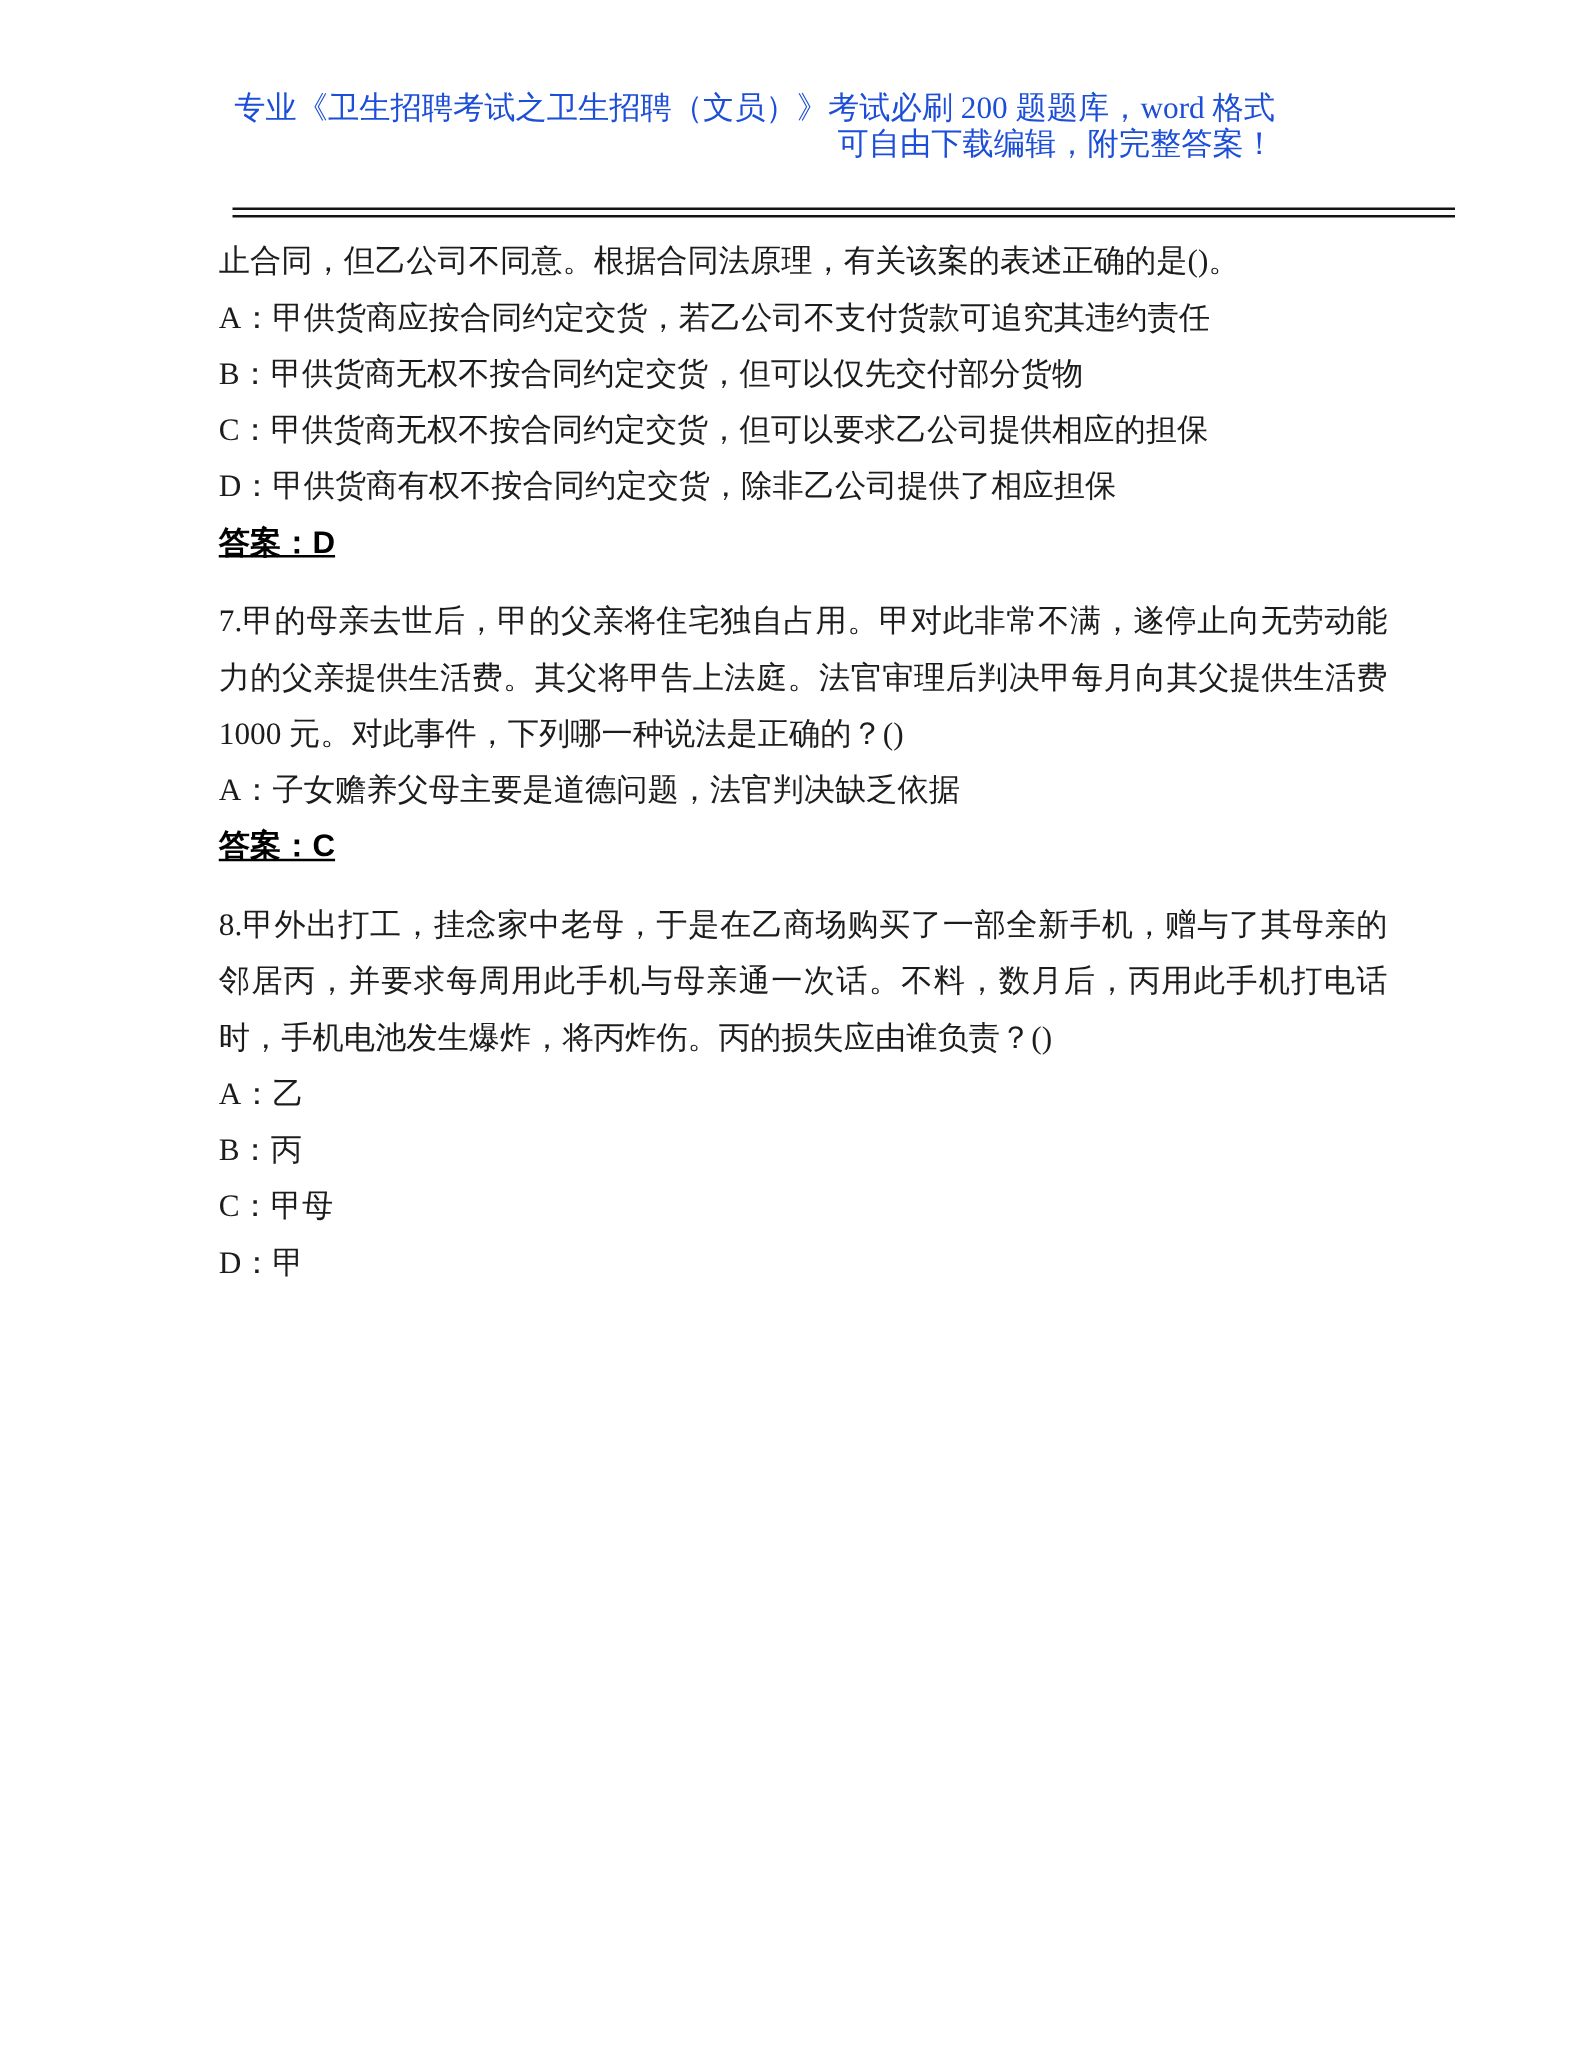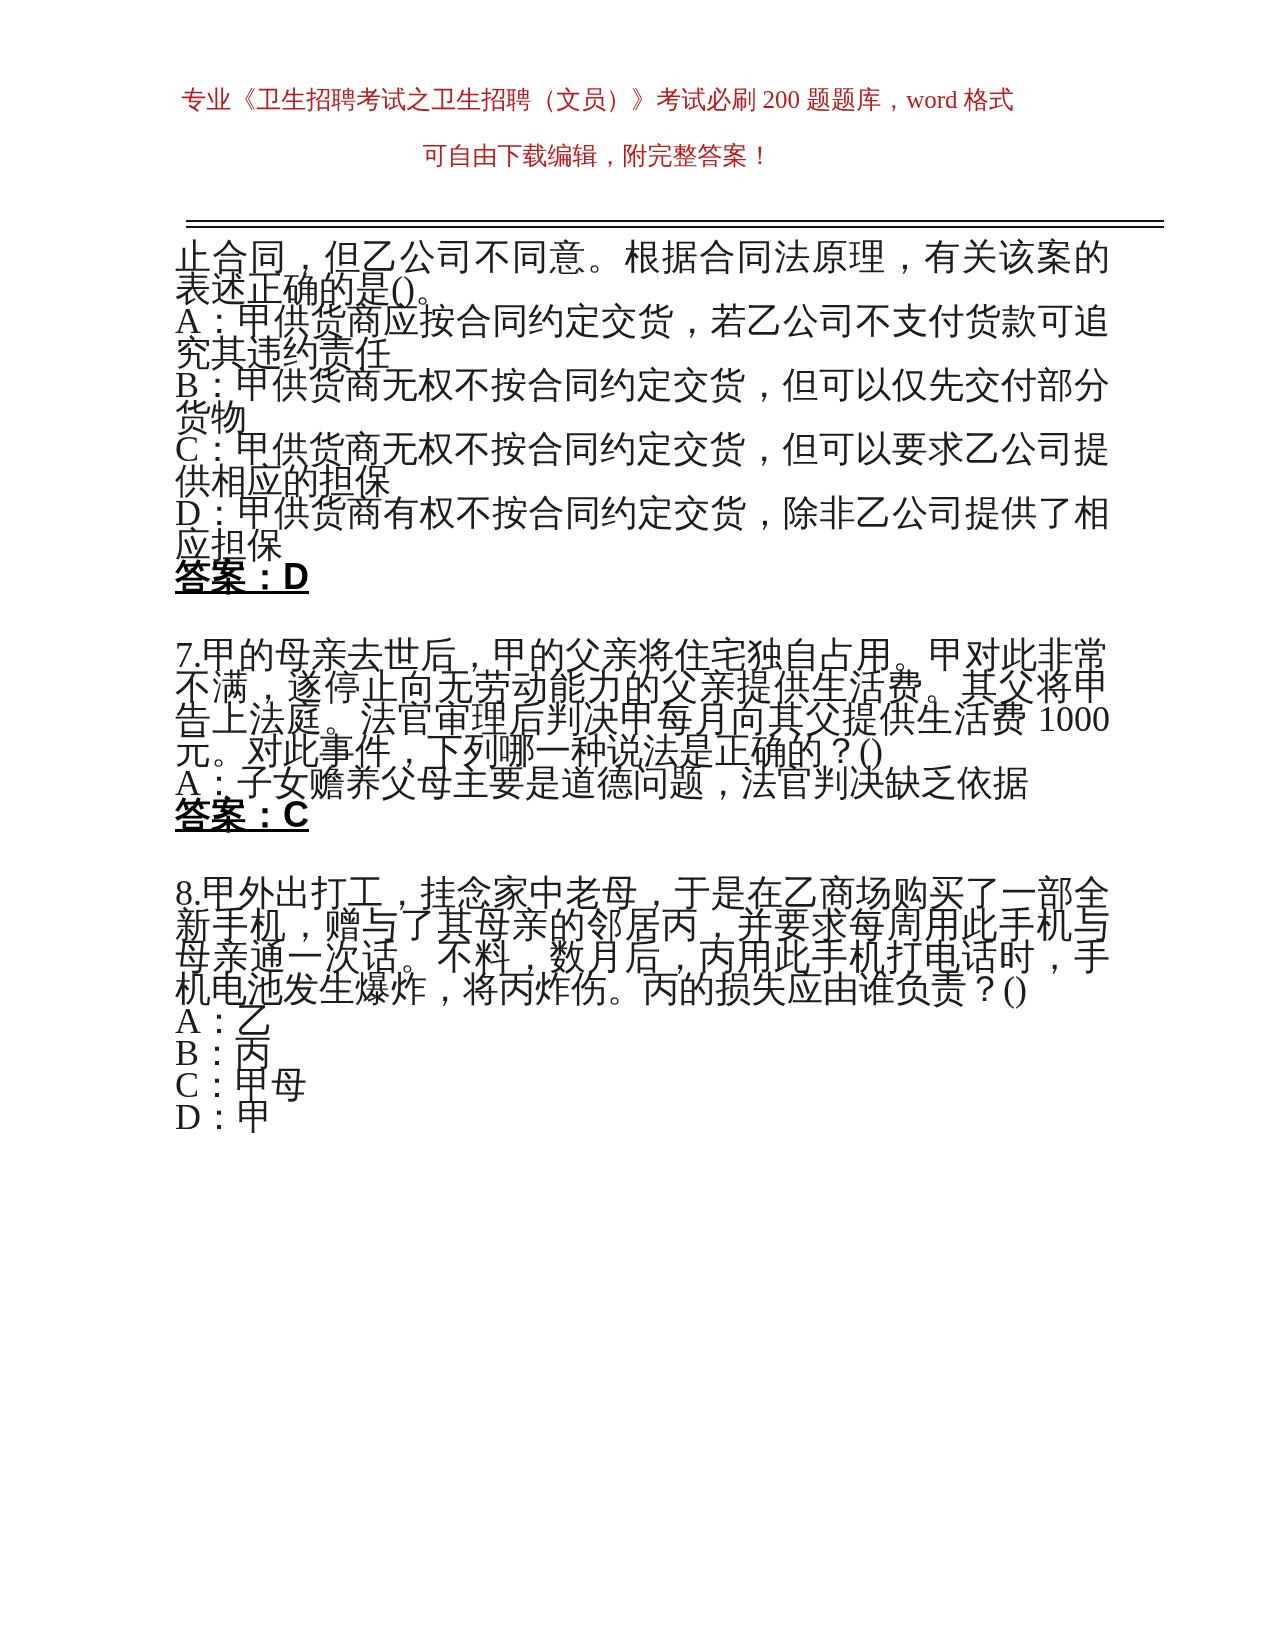--- a/index.html
+++ b/index.html
@@ -18,46 +18,46 @@
     width: 1275px;
     height: 1650px;
     padding: 72px 0 0 175px;
     overflow: hidden;
     background: #ffffff;
   }
   .doc-header {
     width: 845px;
     margin: 0;
     font-size: 25px;
-    line-height: 56px;
-    text-align: center;
-    color: #b91c1c;
+    line-height: 29px;
+    text-align: right;
+    color: #1d4ed8;
   }
   .header-rule {
     width: 978px;
     height: 4px;
     margin: 36px 0 0 11px;
     border-top: 2px solid #141414;
     border-bottom: 2px solid #141414;
   }
   .content {
     width: 935px;
     margin-top: 13px;
-    font-size: 36px;
-    line-height: 32px;
+    font-size: 25px;
+    line-height: 45px;
   }
   .content p {
     margin: 0;
     text-align: justify;
     text-justify: inter-ideograph;
     word-break: normal;
     line-break: loose;
   }
   .content p.q {
-    margin-top: 46px;
+    margin-top: 18px;
   }
   .content p.answer {
     font-family: "Liberation Sans", "DejaVu Sans", sans-serif;
     font-weight: bold;
     color: #000000;
     text-align: left;
     text-decoration: underline;
   }
 </style>
 </head>

